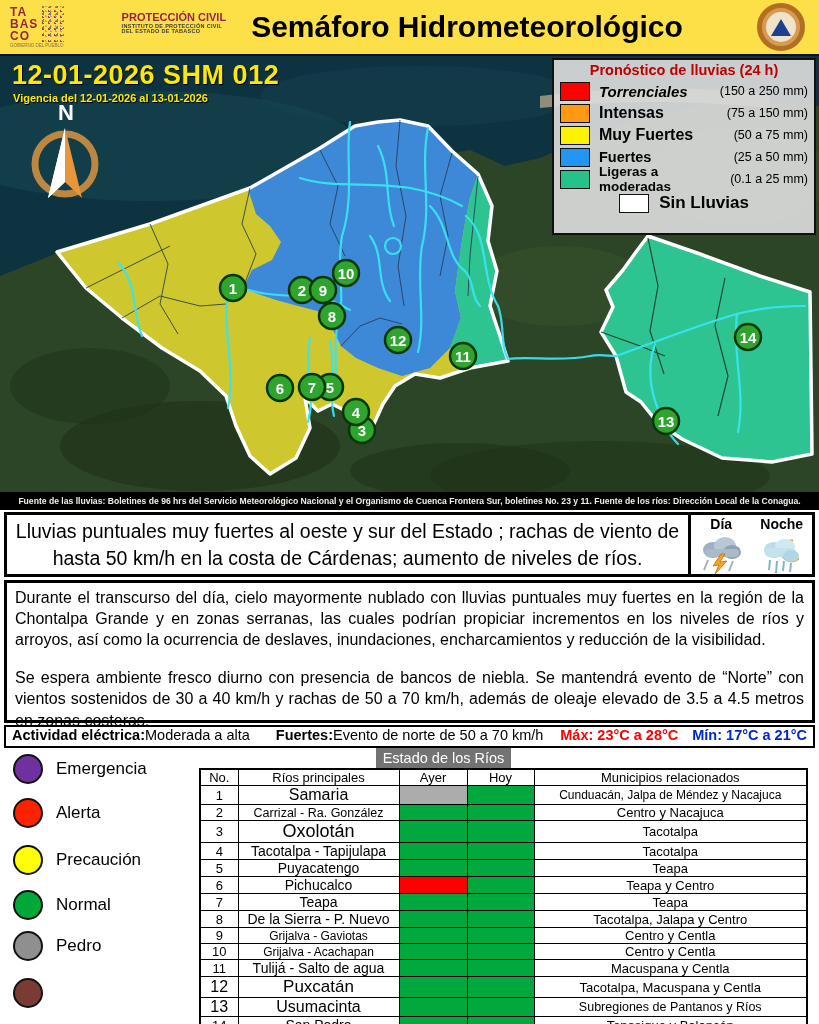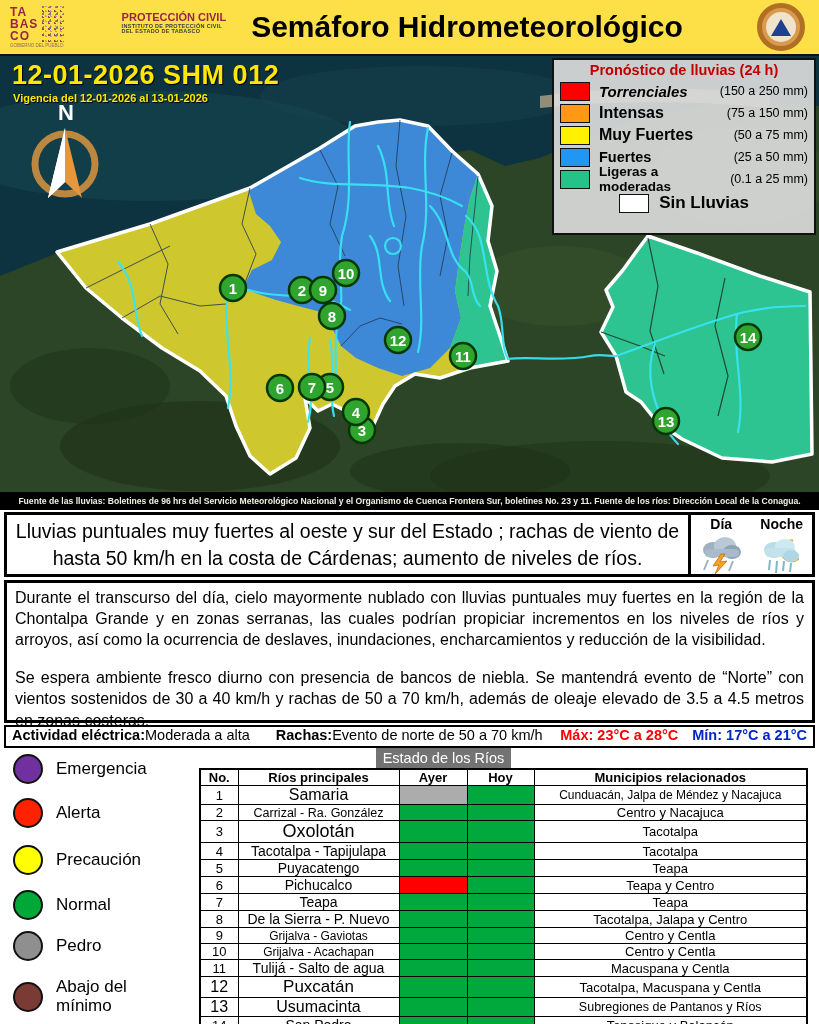--- a/index.html
+++ b/index.html
@@ -84,21 +84,21 @@
   .status-item { position:absolute; left:13px; display:flex; align-items:center; gap:13px; }
   .status-dot { width:30px; height:30px; border-radius:50%; border:2px solid #111; flex:0 0 30px; }
   .status-lbl { font-size:17px; color:#000; line-height:1.1; }
 
   .rivers-title { position:absolute; left:376px; top:0; width:135px; height:20px; background:#737373;
      color:#fff; font-size:14.5px; display:flex; align-items:center; justify-content:center; }
   table.rivers { position:absolute; left:199px; top:20px; border-collapse:collapse; table-layout:fixed;
      border:2px solid #000; }
   table.rivers th, table.rivers td { border:1px solid #000; height:15px; padding:0 2px; text-align:center;
      overflow:hidden; white-space:nowrap; }
-  table.rivers th { font-weight:bold; font-size:13px; height:15px; }
+  table.rivers th { font-weight:normal; font-size:13px; height:15px; }
   col.c-no { width:38px; } col.c-riv { width:161px; } col.c-ayer { width:68px; }
   col.c-hoy { width:67px; } col.c-mun { width:273px; }
   td.no { font-size:13px; } td.river { font-size:14px; } td.muni { font-size:13px; }
   #rivers-tbody tr:nth-child(1) .river { font-size:16px; }
   #rivers-tbody tr:nth-child(2) .river { font-size:12.5px; }
   #rivers-tbody tr:nth-child(3) .river { font-size:18px; }
   #rivers-tbody tr:nth-child(9) .river, #rivers-tbody tr:nth-child(10) .river { font-size:12px; }
   #rivers-tbody tr:nth-child(12) .river { font-size:17px; }
   #rivers-tbody tr:nth-child(13) .river { font-size:16px; }
   #rivers-tbody tr:nth-child(12) .no, #rivers-tbody tr:nth-child(13) .no { font-size:16px; }
@@ -356,21 +356,21 @@
 
 <div class="forecast">
   <p>Durante el transcurso del día, cielo mayormente nublado con lluvias puntuales muy fuertes en la región de la Chontalpa Grande y en zonas serranas, las cuales podrían propiciar incrementos en los niveles de ríos y arroyos, así como la ocurrencia de deslaves, inundaciones, encharcamientos y reducción de la visibilidad.</p>
   <p>Se espera ambiente fresco diurno con presencia de bancos de niebla. Se mantendrá evento de “Norte” con vientos sostenidos de 30 a 40 km/h y rachas de 50 a 70 km/h, además de oleaje elevado de 3.5 a 4.5 metros en zonas costeras.</p>
 </div>
 
 <div class="conditions">
   <span class="cond-b">Actividad eléctrica:</span>
   <span>Moderada a alta</span>
   <span class="cond-gap"></span>
-  <span class="cond-b">Rachas:</span>
+  <span class="cond-b">Fuertes:</span>
   <span>Evento de norte de 50 a 70 km/h</span>
   <span class="cond-right">
     <span class="cond-max">
       <span>Máx:</span>
       <span>23°C a 28°C</span>
     </span>
     <span class="cond-min">
       <span>Mín:</span>
       <span>17°C a 21°C</span>
     </span>
@@ -394,21 +394,20 @@
       <div class="status-item" style="top: 142px;">
         <span class="status-dot" style="background: rgb(0, 168, 56);"></span>
         <span class="status-lbl" style="max-width: 110px; white-space: normal;">Normal</span>
       </div>
       <div class="status-item" style="top: 183px;">
         <span class="status-dot" style="background: rgb(143, 143, 143);"></span>
         <span class="status-lbl" style="max-width: 110px; white-space: normal;">Pedro</span>
       </div>
       <div class="status-item" style="top: 230px;">
         <span class="status-dot" style="background: rgb(123, 59, 53);"></span>
-        <span class="status-lbl" style="max-width: 110px; white-space: normal;">Abajo del mínimo</span>
       </div>
     </div>
   <div class="rivers-title">Estado de los Ríos</div>
   <table class="rivers">
     <colgroup>
       <col class="c-no">
         <col class="c-riv">
         <col class="c-ayer">
         <col class="c-hoy">
         <col class="c-mun">

